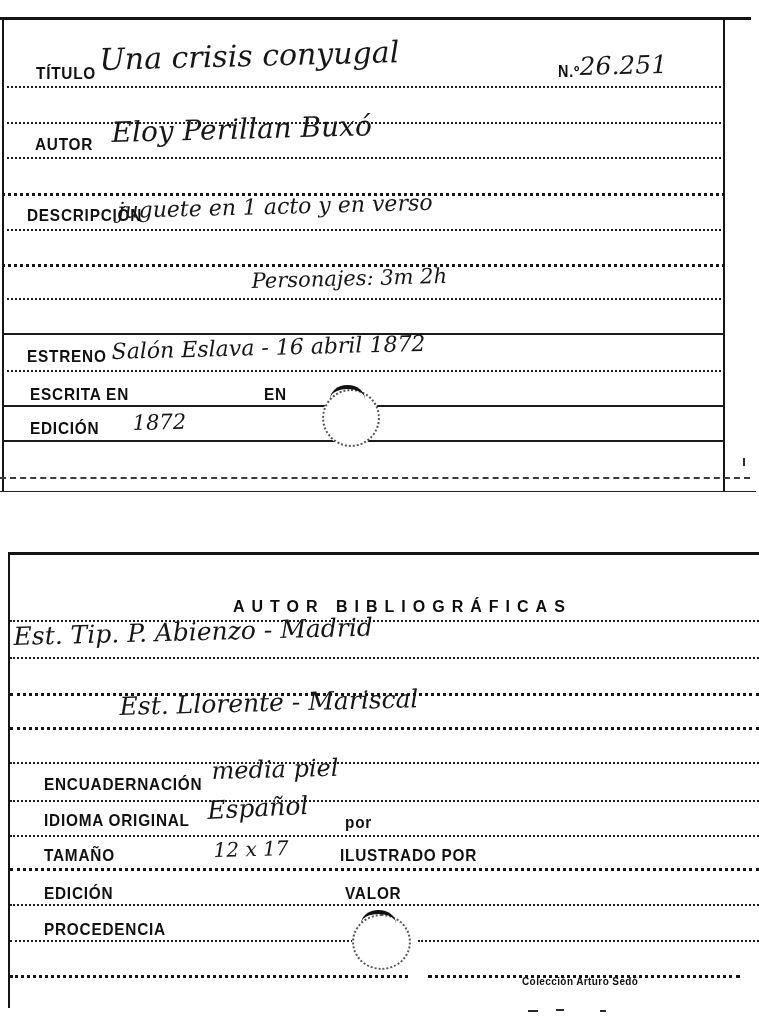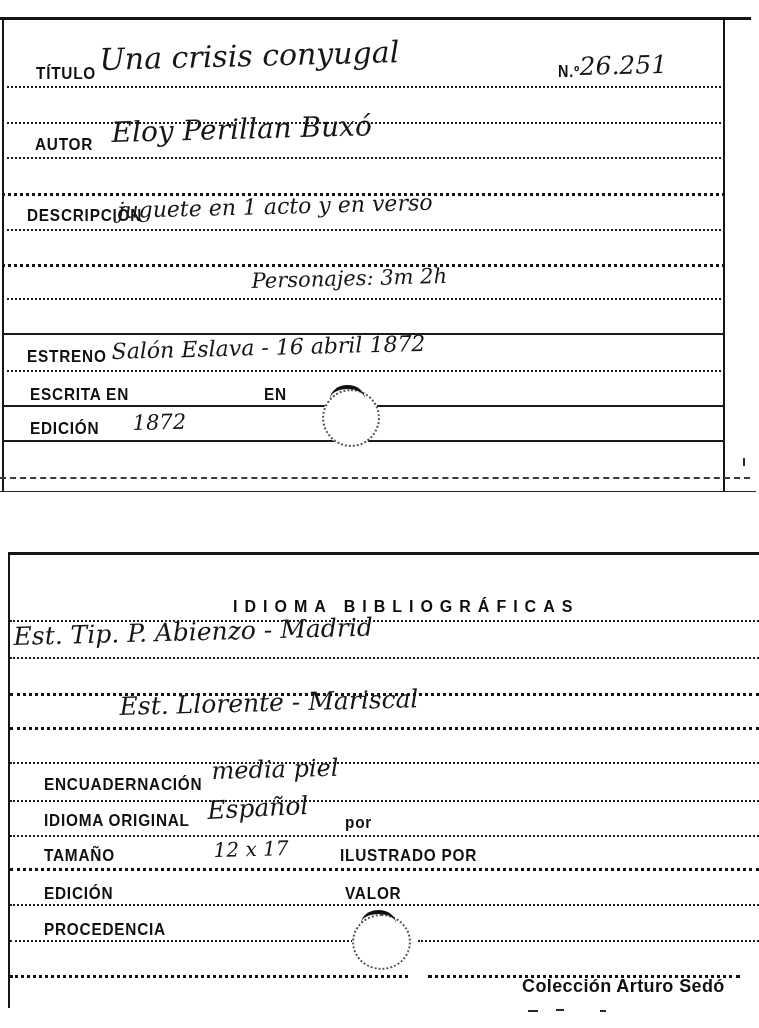--- a/index.html
+++ b/index.html
@@ -23,21 +23,21 @@
     position:absolute;color:#101010;font-weight:bold;
     font-size:16px;letter-spacing:0.8px;white-space:nowrap;
     transform:scale(0.96,1.08);transform-origin:left top;
   }
   .lbl-sm{font-size:15px;}
   .header-lbl{
     position:absolute;color:#0d0d0d;font-weight:bold;font-size:16px;
     letter-spacing:7px;white-space:nowrap;
   }
   .stamp{
-    position:absolute;color:#101010;font-weight:bold;font-size:18px;
+    position:absolute;color:#101010;font-weight:bold;font-size:10px;
     letter-spacing:0.4px;white-space:nowrap;
   }
   
   .hw{
     position:absolute;color:#161616;white-space:nowrap;
     font-family:"DejaVu Serif", serif;font-style:italic;
     transform:rotate(-1.5deg);transform-origin:left bottom;
   }
   
   .hole{
@@ -93,21 +93,21 @@
   <div class="hole" style="left:322px;top:389px;width:54px;height:54px;"></div>
 
   <div class="noise" style="left:743px;top:458px;width:2px;height:8px;"></div>
 </div>
 
 <div>
 
   <div class="b-top" style="left:8px;top:552px;width:751px;"></div>
   <div class="b-vert" style="left:8px;top:552px;height:456px;"></div>
 
-  <div class="header-lbl" style="left:233px;top:598px;">IDIOMA BIBLIOGRÁFICAS</div>
+  <div class="header-lbl" style="left:233px;top:598px;">AUTOR BIBLIOGRÁFICAS</div>
 
   <div class="ln ln-dot" style="left:10px;top:620px;width:749px;"></div>
   <div class="ln ln-dot" style="left:10px;top:657px;width:749px;"></div>
   <div class="ln ln-dot-heavy" style="left:10px;top:693px;width:749px;"></div>
   <div class="ln ln-dot-heavy" style="left:10px;top:727px;width:749px;"></div>
   <div class="ln ln-dot" style="left:10px;top:762px;width:749px;"></div>
   <div class="ln ln-dot" style="left:10px;top:800px;width:749px;"></div>
   <div class="ln ln-dot" style="left:10px;top:835px;width:749px;"></div>
   <div class="ln ln-dot-heavy" style="left:10px;top:868px;width:749px;"></div>
   <div class="ln ln-dot" style="left:10px;top:904px;width:749px;"></div>

